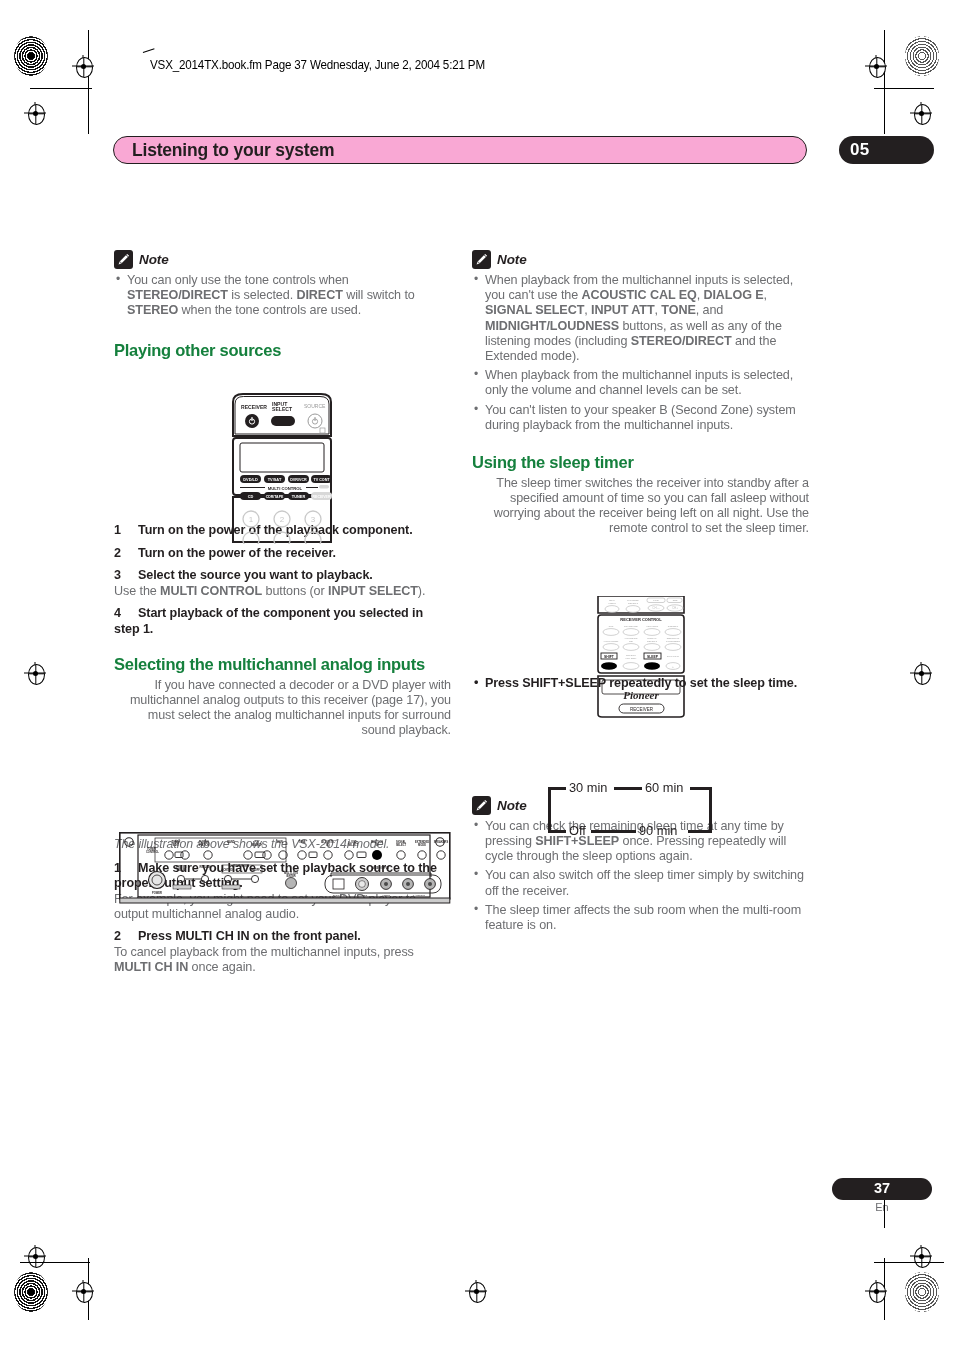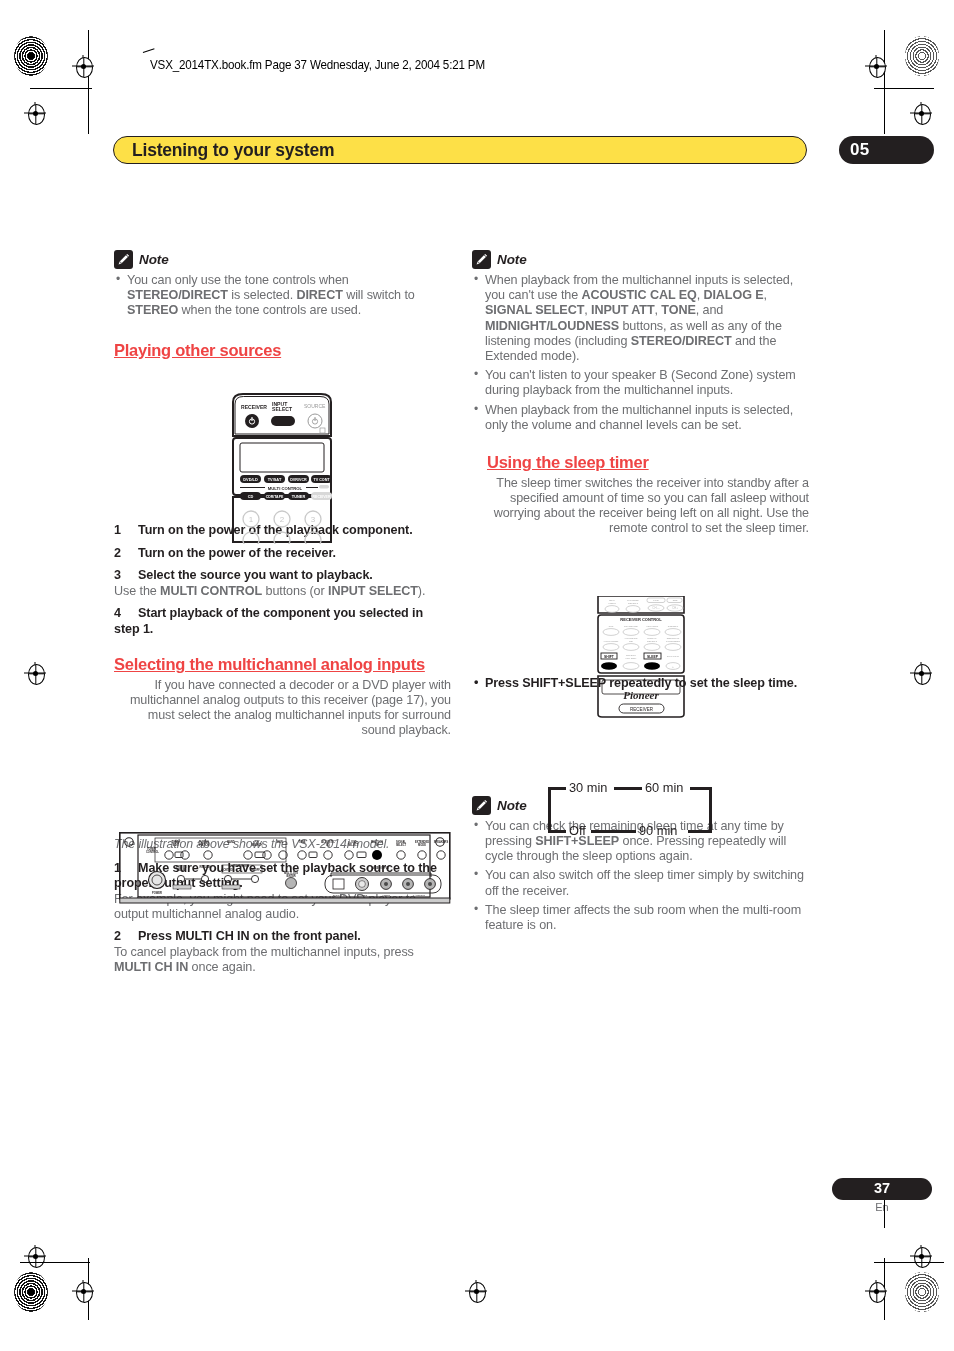--- a/index.html
+++ b/index.html
@@ -37,21 +37,21 @@
     font-family:"Liberation Sans", sans-serif;
     font-size:13.5px;color:#000;letter-spacing:-0.2px;white-space:nowrap;
     transform:scaleX(0.86);transform-origin:left center;
   }
   .stamp-rule{position:absolute;left:143px;top:52px;width:12px;height:1.2px;background:#000;
     transform:rotate(-18deg);transform-origin:left center;}
 
   
   .banner{
     position:absolute;left:113px;top:136px;width:694px;height:28px;
-    border:1.6px solid #231f20;border-radius:14px;box-sizing:border-box;background:#fde047;
+    border:1.6px solid #231f20;border-radius:14px;box-sizing:border-box;background:#f9a8d4;
   }
   .banner h1{
     margin:0;position:absolute;left:18px;top:3px;
     font-size:17.5px;font-weight:bold;color:#231f20;letter-spacing:-0.2px;
     font-family:"Liberation Sans", sans-serif;
   }
   .chapno{
     position:absolute;left:839px;top:136px;width:95px;height:28px;
     background:#231f20;border-radius:14px;
   }
@@ -59,22 +59,22 @@
     position:absolute;left:11px;top:4px;color:#fff;font-size:17px;font-weight:bold;
     letter-spacing:0.3px;
   }
 
   
   .col{position:absolute;top:250px;width:337px;}
   .col.left{left:114px;}
   .col.right{left:472px;}
 
   h2.sec{
-    font-size:16.5px;color:#ef4444;font-weight:bold;margin:0 0 3px 0;
-    letter-spacing:-0.25px;line-height:1.18;text-decoration:underline;
+    font-size:16.5px;color:#15803d;font-weight:bold;margin:0 0 3px 0;
+    letter-spacing:-0.25px;line-height:1.18;
   }
   p.body{
     margin:0 0 10px 0;font-size:12.6px;line-height:15.2px;color:#6d6e71;
     letter-spacing:-0.1px;
     text-align:right;
   }
 
   
   .note-head{display:flex;align-items:center;gap:6px;margin:0 0 4px 0;}
   .note-icon{
@@ -232,25 +232,25 @@
         <svg width="15" height="15" viewBox="0 0 15 15">
           <path d="M11.2 1.9 L13.1 3.8 L5.6 11.3 L2.6 12.4 L3.7 9.4 Z" fill="#ffffff"></path>
           <path d="M10.2 2.9 L12.1 4.8" stroke="#231f20" stroke-width="0.9" fill="none"></path>
           <path d="M3.7 9.4 L5.6 11.3" stroke="#231f20" stroke-width="0.8" fill="none"></path>
         </svg>
       </span>
       <span class="note-title">Note</span>
     </div>
     <ul class="notes">
       <li>When playback from the multichannel inputs is selected, you can't use the <b>ACOUSTIC CAL EQ</b>, <b>DIALOG E</b>, <b>SIGNAL SELECT</b>, <b>INPUT ATT</b>, <b>TONE</b>, and <b>MIDNIGHT/LOUDNESS</b> buttons, as well as any of the listening modes (including <b>STEREO/DIRECT</b> and the Extended mode).</li>
+      <li>When playback from the multichannel inputs is selected, only the volume and channel levels can be set.</li>
       <li>You can't listen to your speaker B (Second Zone) system during playback from the multichannel inputs.</li>
-      <li>When playback from the multichannel inputs is selected, only the volume and channel levels can be set.</li>
     </ul>
 
-    <h2 class="sec" style="margin-top:20px;margin-left:15px;">Using the sleep timer</h2>
+    <h2 class="sec" style="margin-top:20px;">Using the sleep timer</h2>
     <p class="body">The sleep timer switches the receiver into standby after a specified amount of time so you can fall asleep without worrying about the receiver being left on all night. Use the remote control to set the sleep timer.</p>
 
     <div style="height:130px;position:relative;"></div>
 
     <div class="bullet-step">Press SHIFT+SLEEP repeatedly to set the sleep time.</div>
 
     <div style="height:96px;"></div>
 
     <div class="note-head">
       <span class="note-icon">

